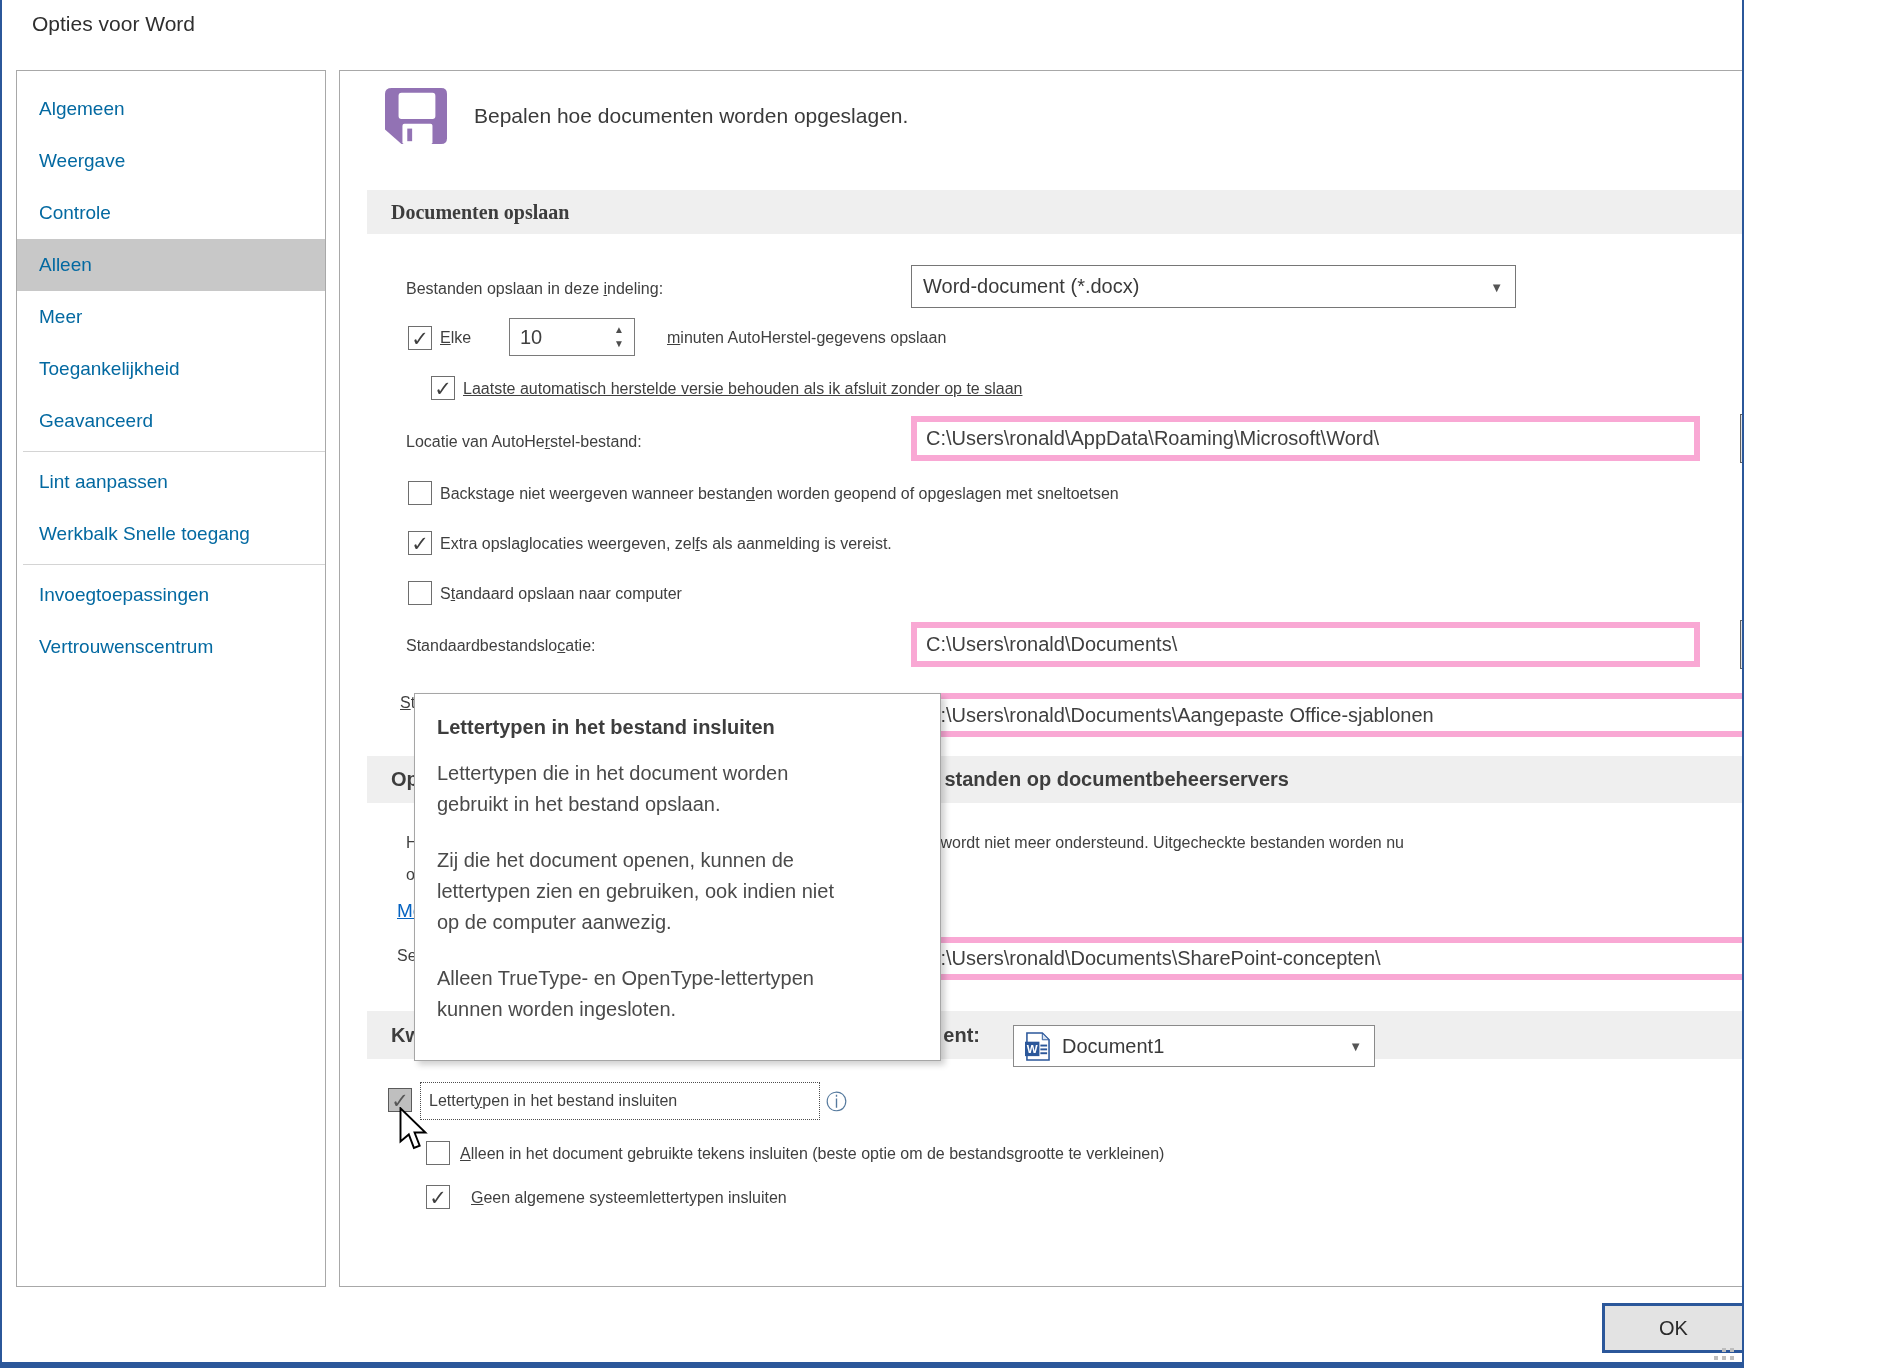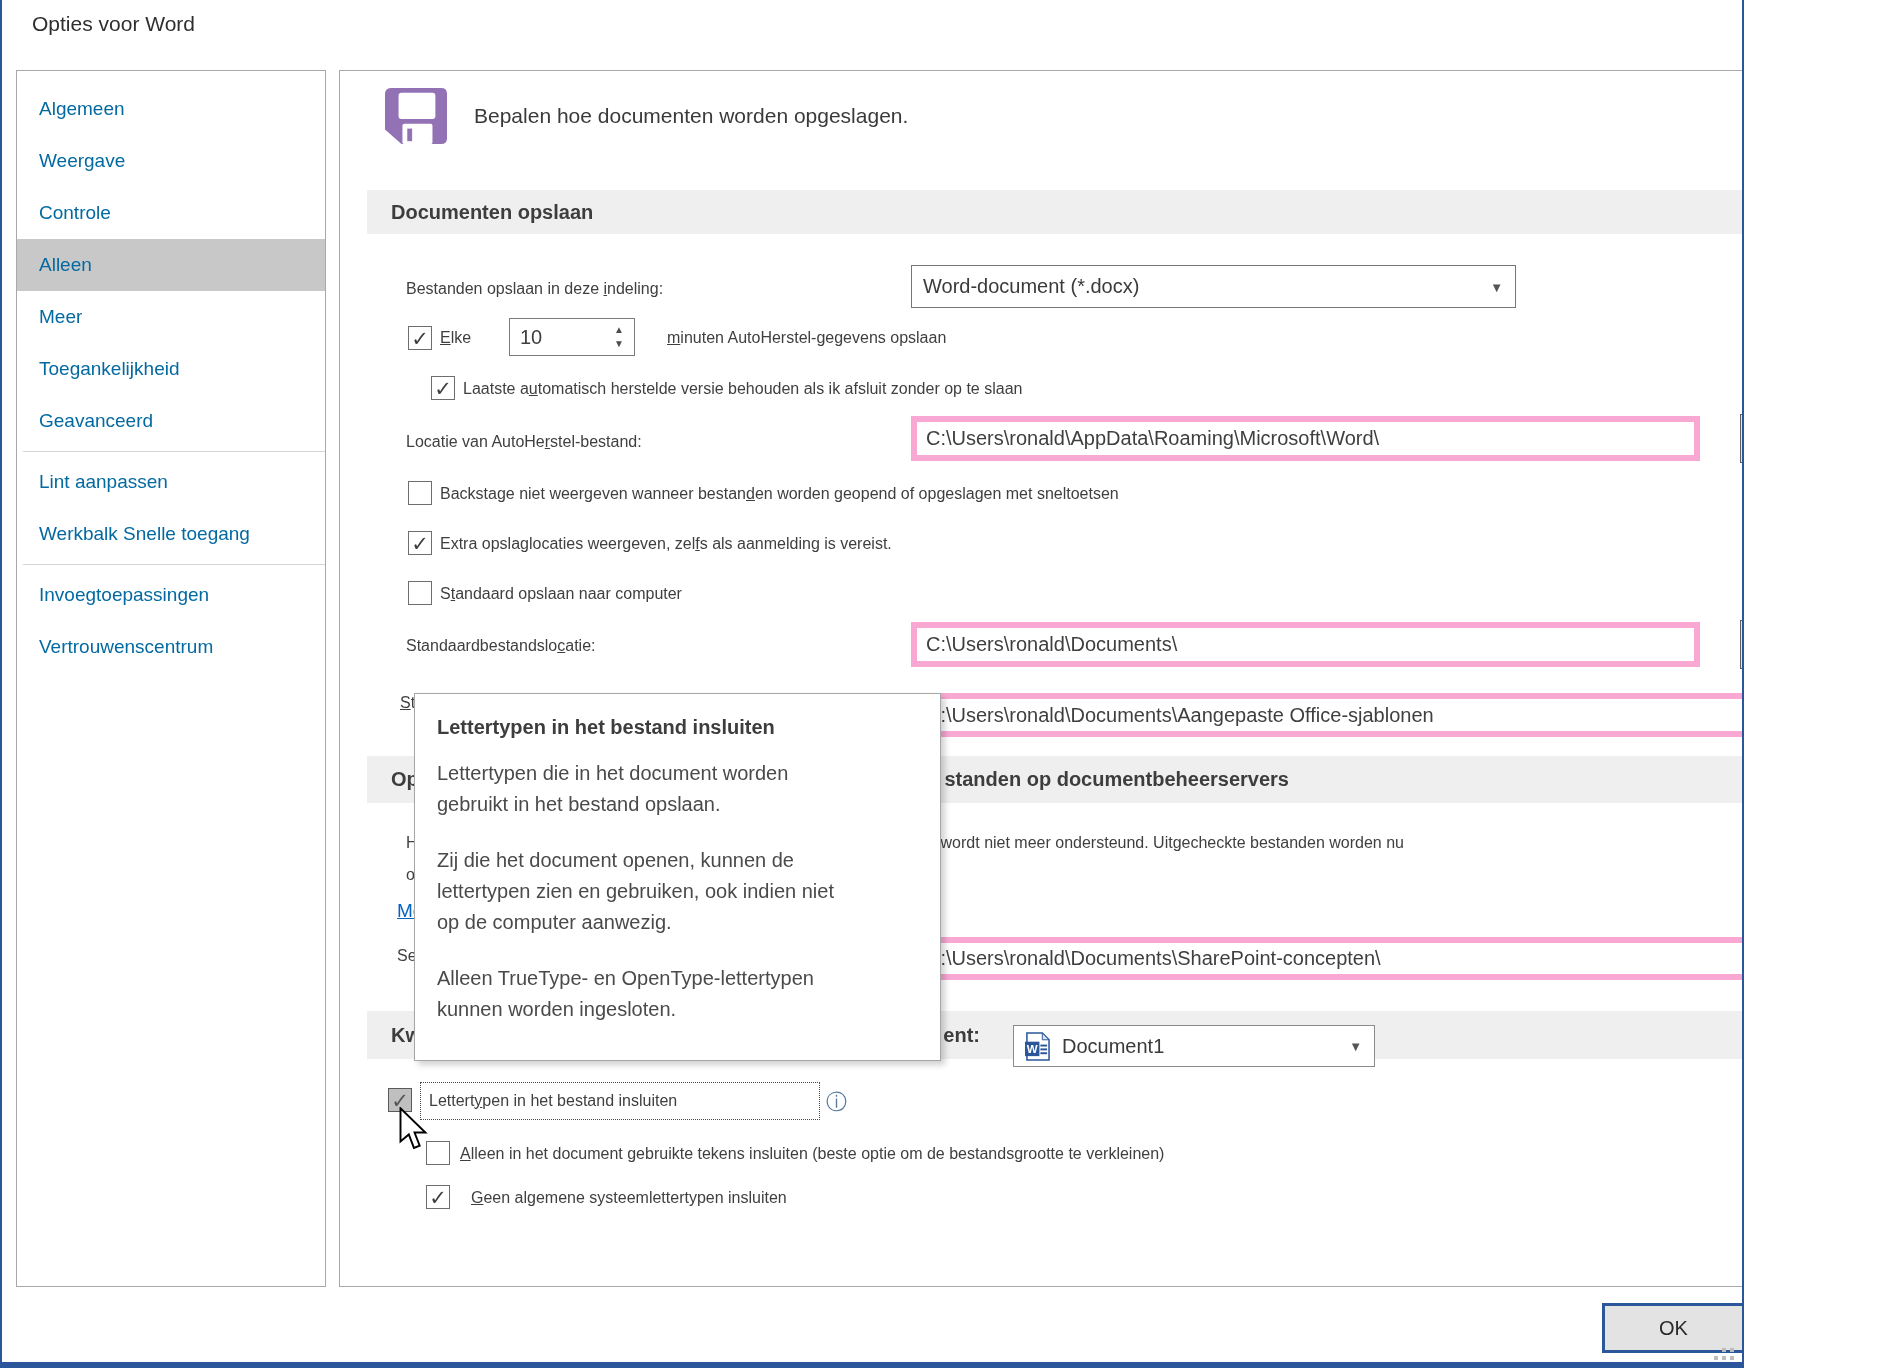--- a/index.html
+++ b/index.html
@@ -102,21 +102,21 @@
 
     <svg class="abs" style="left:45px; top:16px;" width="62" height="58" viewBox="0 0 64 58">
       <path d="M7 0 H58 Q64 0 64 6 V52 Q64 58 58 58 H17 L0 43 V6 Q0 0 7 0 Z" fill="#9272b4"></path>
       <rect x="14" y="5" width="38" height="27" rx="3" fill="#ffffff"></rect>
       <rect x="18" y="37" width="31" height="21" rx="2" fill="#ffffff"></rect>
       <rect x="23" y="42" width="5" height="13" fill="#9272b4"></rect>
     </svg>
     <div class="lbl" style="left:134px; top:33px; font-size:21px; color:#3a3a3a;">Bepalen hoe documenten worden opgeslagen.</div>
 
     <div class="secbar" style="top:119px; height:44px;">
-      <div class="head" style="line-height:44px;">Documenten opslaan</div>
+      <div class="head" style="line-height:44px;font-family:Liberation Serif, serif;">Documenten opslaan</div>
     </div>
 
     <div class="lbl" style="left:66px; top:206px;">Bestanden opslaan in deze <u>i</u>ndeling:</div>
     <div class="dd" style="left:571px; top:194px; width:605px; height:43px;">
       <span>Word-document (*.docx)</span>
       <span class="arrow">▼</span>
     </div>
 
     <div class="cb on" style="left:68px; top:255px;">
         <span>✓</span>
@@ -125,21 +125,21 @@
     <div class="spinner" style="left:169px; top:247px; width:126px; height:38px;">
       <span class="val">10</span>
       <span class="up">▲</span>
       <span class="dn">▼</span>
     </div>
     <div class="lbl" style="left:327px; top:255px;"><u>m</u>inuten AutoHerstel-gegevens opslaan</div>
 
     <div class="cb on" style="left:91px; top:305px;">
         <span>✓</span>
       </div>
-    <div class="lbl" style="left:123px; top:306px;">Laatste a<u>u</u>tomatisch herstelde versie behouden als ik afsluit zonder op te slaan</div>
+    <div class="lbl" style="left:123px; top:306px;text-decoration:underline;">Laatste a<u>u</u>tomatisch herstelde versie behouden als ik afsluit zonder op te slaan</div>
 
     <div class="lbl" style="left:66px; top:359px;">Locatie van AutoHe<u>r</u>stel-bestand:</div>
     <div class="field" style="left:571px; top:345px; width:789px; height:45px;">
       <span>C:\Users\ronald\AppData\Roaming\Microsoft\Word\</span>
     </div>
     <div class="btn" style="left:1380px; top:343px; width:143px; height:49px;">Bladeren...</div>
 
     <div class="cb" style="left:68px; top:410px;"></div>
     <div class="lbl" style="left:100px; top:411px;">Backstage niet weergeven wanneer bestan<u>d</u>en worden geopend of opgeslagen met sneltoetsen</div>
 

